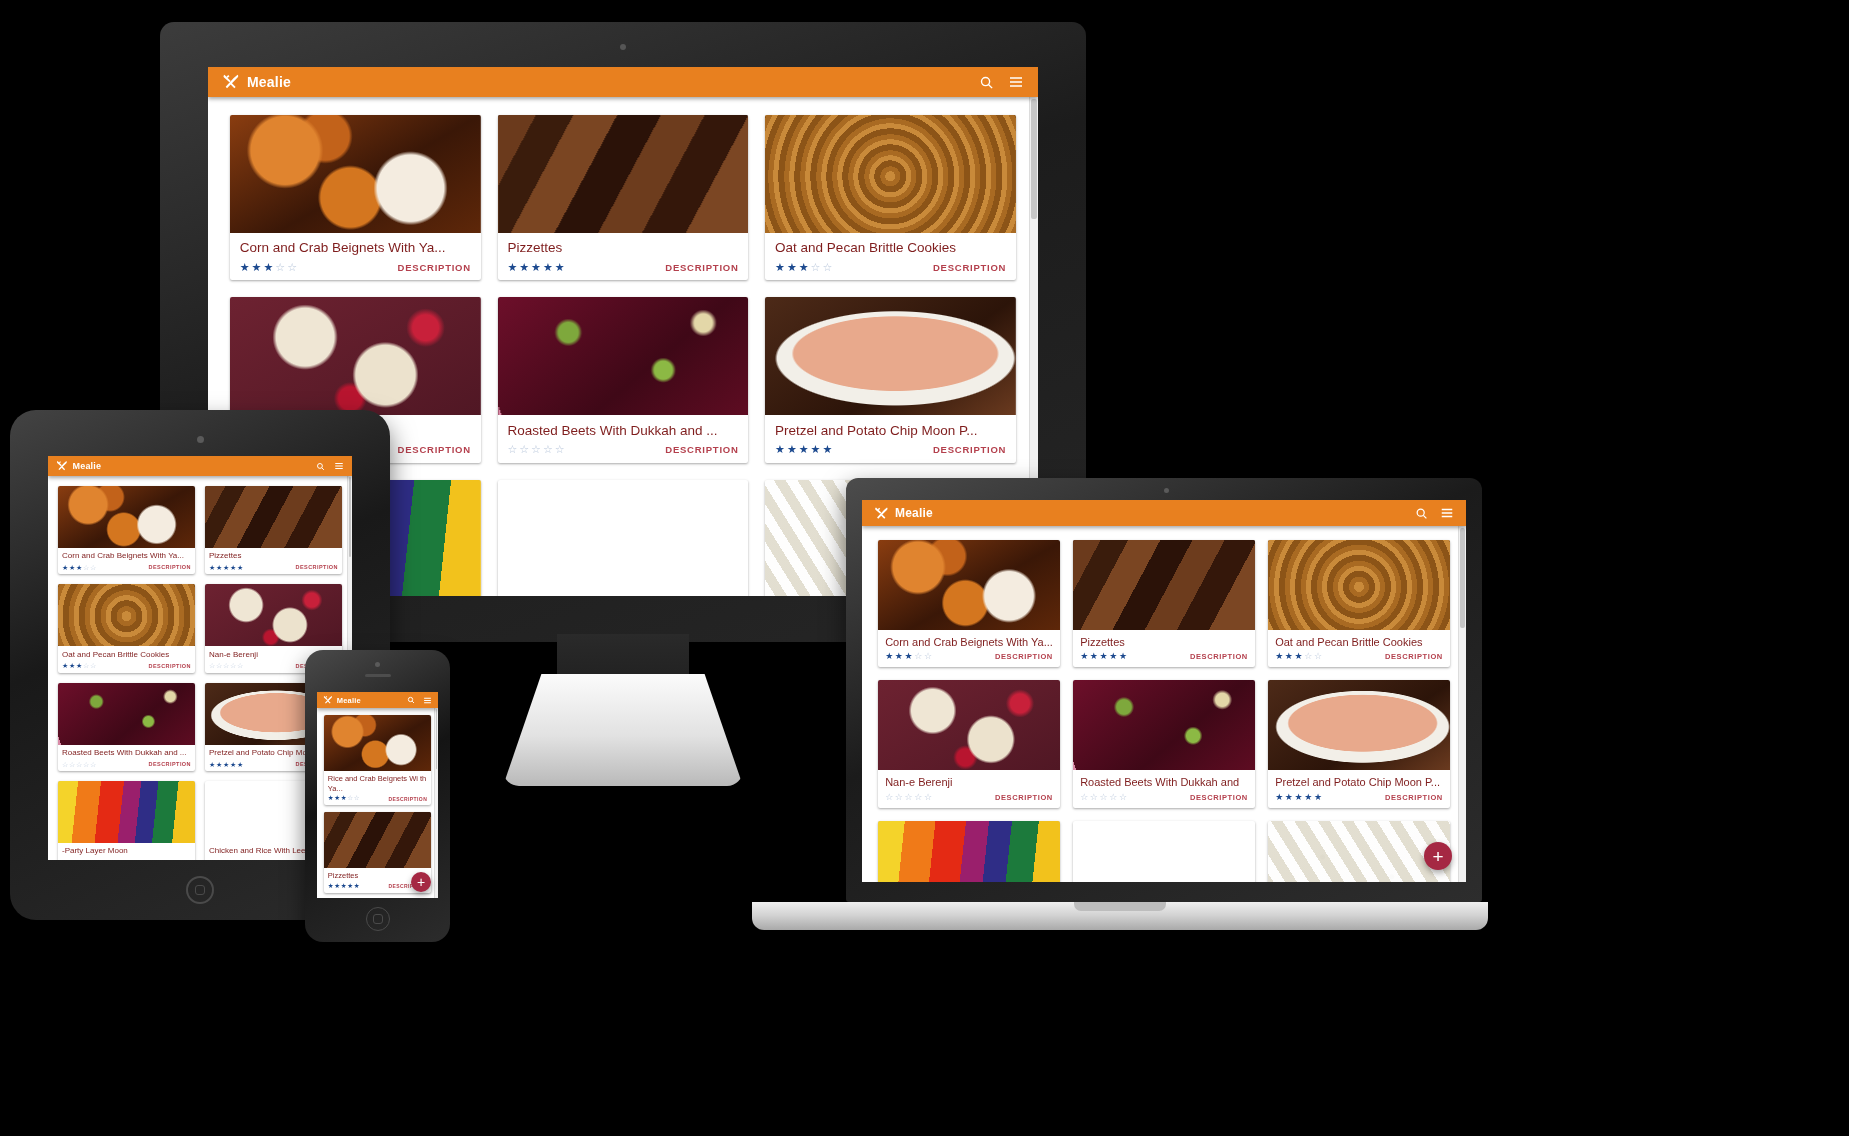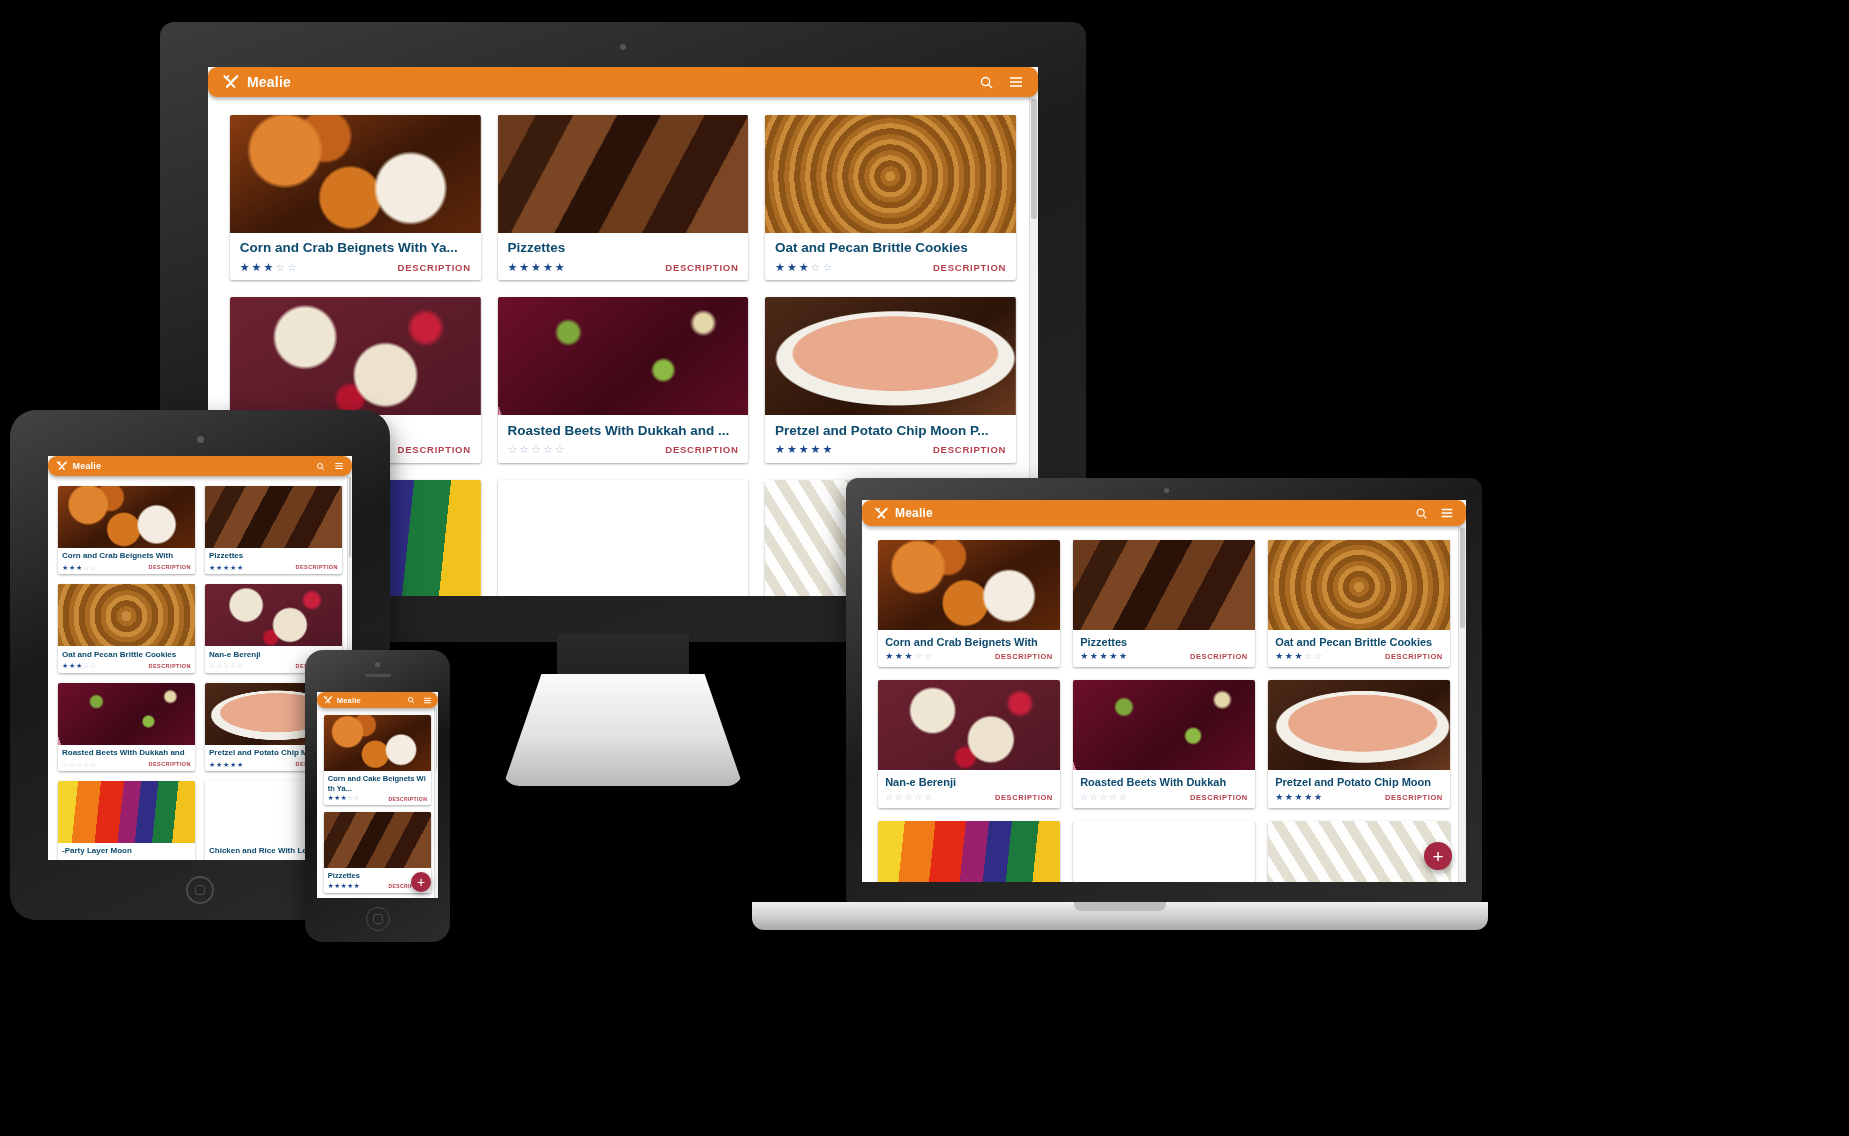--- a/index.html
+++ b/index.html
@@ -12,40 +12,40 @@
   #stage { position: relative; width: 1849px; height: 1136px; background: #000; }
 
   
   .app { position: absolute; inset: 0; background: #ffffff; overflow: hidden; display: flex; flex-direction: column; }
   .appbar {
     background: #e8801f;
     color: #fff;
     display: flex; align-items: center;
     flex: 0 0 auto;
     box-shadow: 0 2px 4px rgba(0,0,0,.35);
-    position: relative; z-index: 5; border-radius: 9px;
+    position: relative; z-index: 5;
   }
   .appbar .brand { display: flex; align-items: center; gap: .5em; font-weight: 600; letter-spacing: .2px; }
   .appbar .spacer { flex: 1 1 auto; }
   .appbar .act { display: flex; align-items: center; }
   .logo svg { display: block; }
   .icn svg { display: block; }
 
   .content { flex: 1 1 auto; overflow: hidden; background: #fff; position: relative; }
   .grid { display: grid; }
   .card {
     background: #fff;
     border-radius: 2px;
     box-shadow: 0 1px 3px rgba(0,0,0,.22), 0 1px 2px rgba(0,0,0,.14);
     overflow: hidden;
     display: flex; flex-direction: column;
   }
   .thumb { width: 100%; background-size: cover; background-position: center; flex: 0 0 auto; }
   .cbody { padding: .55em .75em .2em; flex: 1 1 auto; }
-  .ctitle { color: #0c4a6e; font-weight: 700; line-height: 1.25; overflow: hidden; }
+  .ctitle { color: #7f1d1d; font-weight: 400; line-height: 1.25; overflow: hidden; }
   .cfoot { display: flex; align-items: center; justify-content: space-between; padding: .15em .75em .6em; }
   .stars { display: flex; gap: .18em; color: #1d4a8f; line-height: 1; }
   .stars .s { color: #1d4a8f; }
   .stars .e { color: #b9c7db; }
   .desc { color: #b4404d; font-weight: 700; letter-spacing: .08em; }
   .fab {
     position: absolute; border-radius: 50%;
     background: #a52843; color: #fff;
     display: flex; align-items: center; justify-content: center;
     box-shadow: 0 3px 6px rgba(0,0,0,.35);
@@ -519,21 +519,21 @@
                 <path d="M3 6h18M3 12h18M3 18h18"></path>
               </svg>
             </span>
           </div>
         </div>
         <div class="content">
           <div class="grid">
               <div class="card">
                 <div class="thumb" style="background-image: radial-gradient(circle at 72% 62%, rgb(244, 236, 224) 0px, rgb(244, 236, 224) 17%, rgba(244, 236, 224, 0) 19%), radial-gradient(circle at 22% 30%, rgb(224, 132, 47) 0px, rgb(224, 132, 47) 16%, rgba(224, 132, 47, 0) 18%), radial-gradient(circle at 48% 70%, rgb(212, 118, 31) 0px, rgb(212, 118, 31) 19%, rgba(212, 118, 31, 0) 21%), radial-gradient(circle at 38% 18%, rgb(194, 98, 26) 0px, rgb(194, 98, 26) 13%, rgba(194, 98, 26, 0) 15%), linear-gradient(150deg, rgb(138, 61, 16), rgb(58, 23, 7) 55%, rgb(94, 39, 9));"></div>
                 <div class="cbody">
-                  <div class="ctitle">Corn and Cake Beignets Wi th Ya...</div>
+                  <div class="ctitle">Rice and Crab Beignets Wi th Ya...</div>
                 </div>
                 <div class="cfoot">
                   <div class="stars">
                     <span class="s">★</span>
                     <span class="s">★</span>
                     <span class="s">★</span>
                     <span class="e">☆</span>
                     <span class="e">☆</span>
                   </div>
                   <span class="desc">DESCRIPTION</span>

